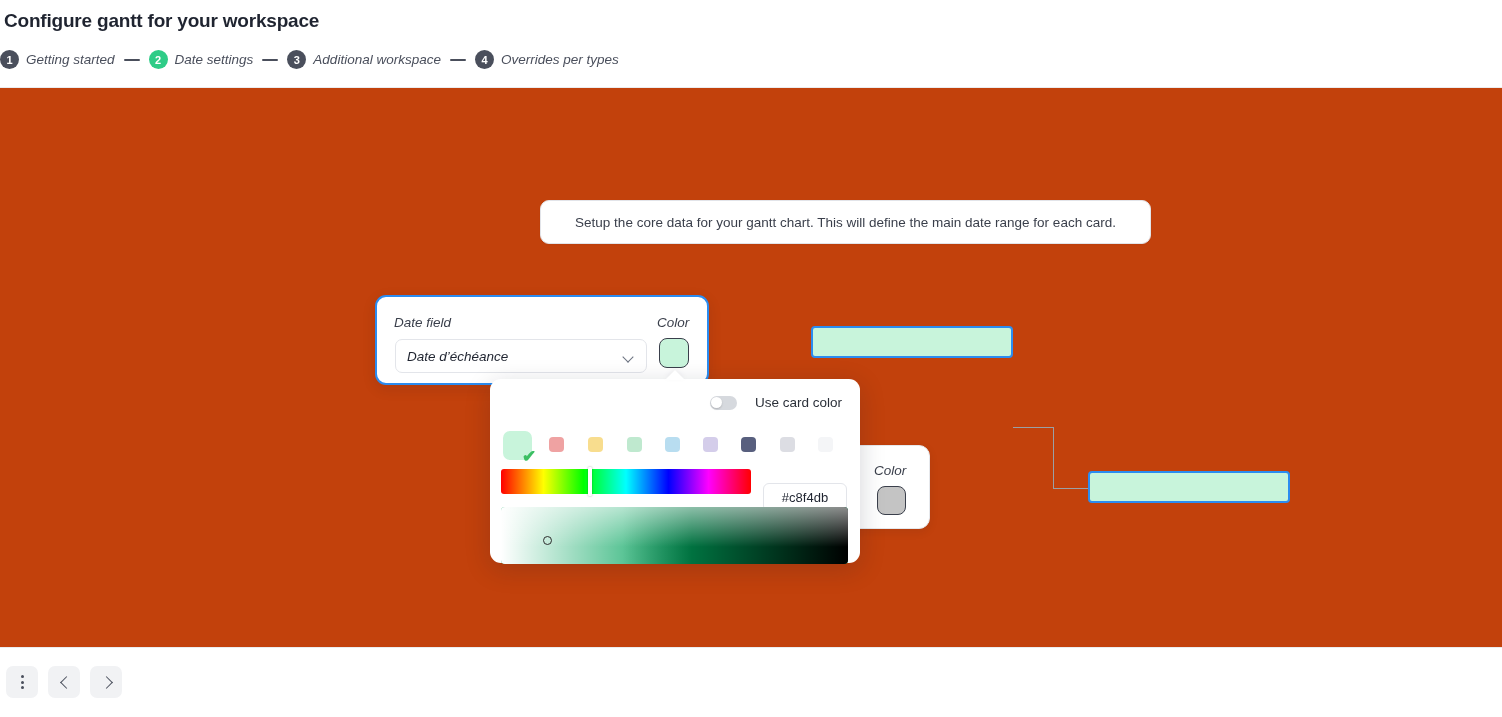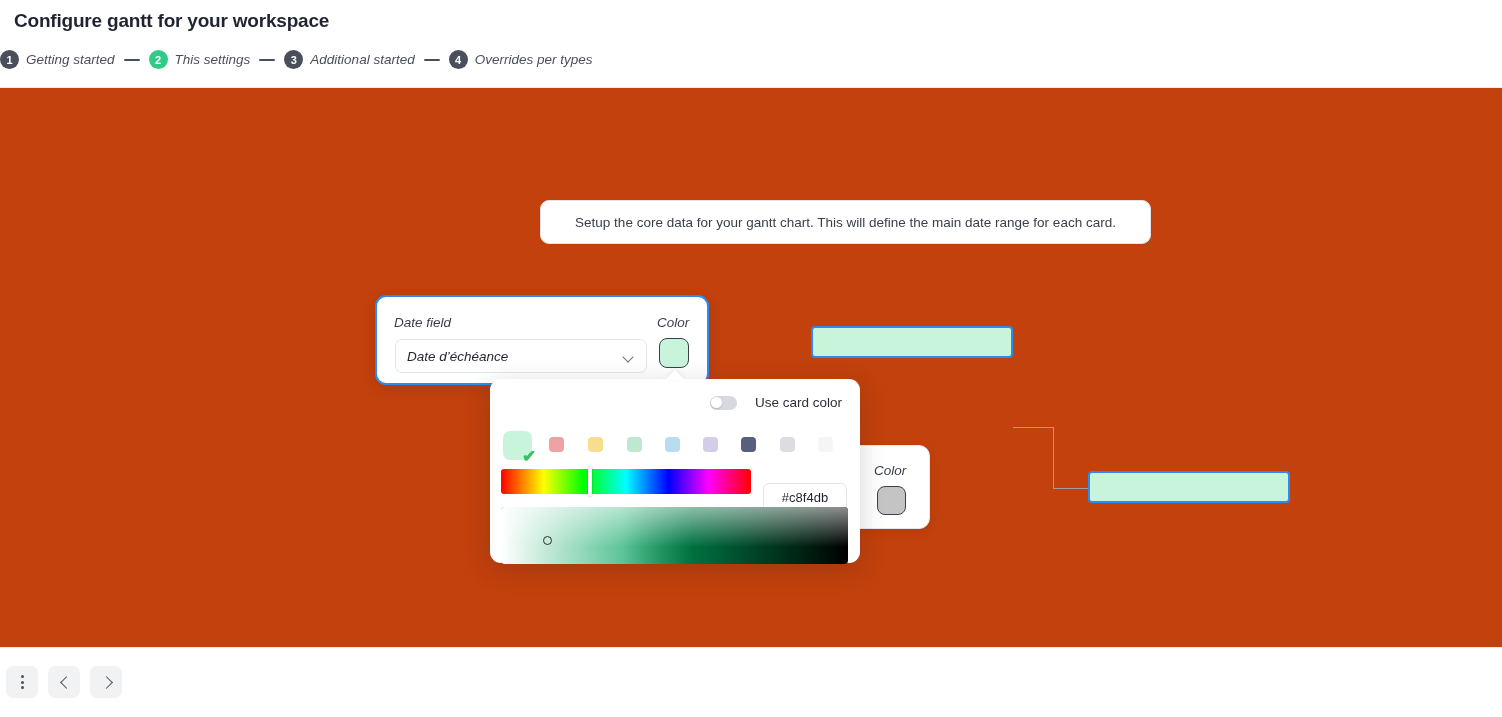--- a/index.html
+++ b/index.html
@@ -207,41 +207,41 @@
   .chev.left::before { transform: rotate(-135deg); left: 2px; }
   .chev.right::before { transform: rotate(45deg); left: 0px; }
 </style>
 </head>
 <body>
 
 <div id="root">
 
   <div class="header">
     <div class="page-title" style="left:0px; padding-left:0px;">
-      <span style="display:block; padding-left:14px;text-decoration:underline;">
+      <span style="display:block; padding-left:4px;text-decoration:underline;">
         <span style="display:inline-block; margin-left:0px;">Configure gantt for your workspace</span>
       </span>
     </div>
     <div class="stepper">
 
       <div class="step">
         <span class="step-badge">1</span>
         <span class="step-label">Getting started</span>
       </div>
       <span class="step-sep"></span>
 
       <div class="step">
         <span class="step-badge active">2</span>
-        <span class="step-label">This settings</span>
+        <span class="step-label">Date settings</span>
       </div>
       <span class="step-sep"></span>
 
       <div class="step">
         <span class="step-badge">3</span>
-        <span class="step-label">Additional started</span>
+        <span class="step-label">Additional workspace</span>
       </div>
       <span class="step-sep"></span>
 
       <div class="step">
         <span class="step-badge">4</span>
         <span class="step-label">Overrides per types</span>
       </div>
     </div>
   </div>
 

